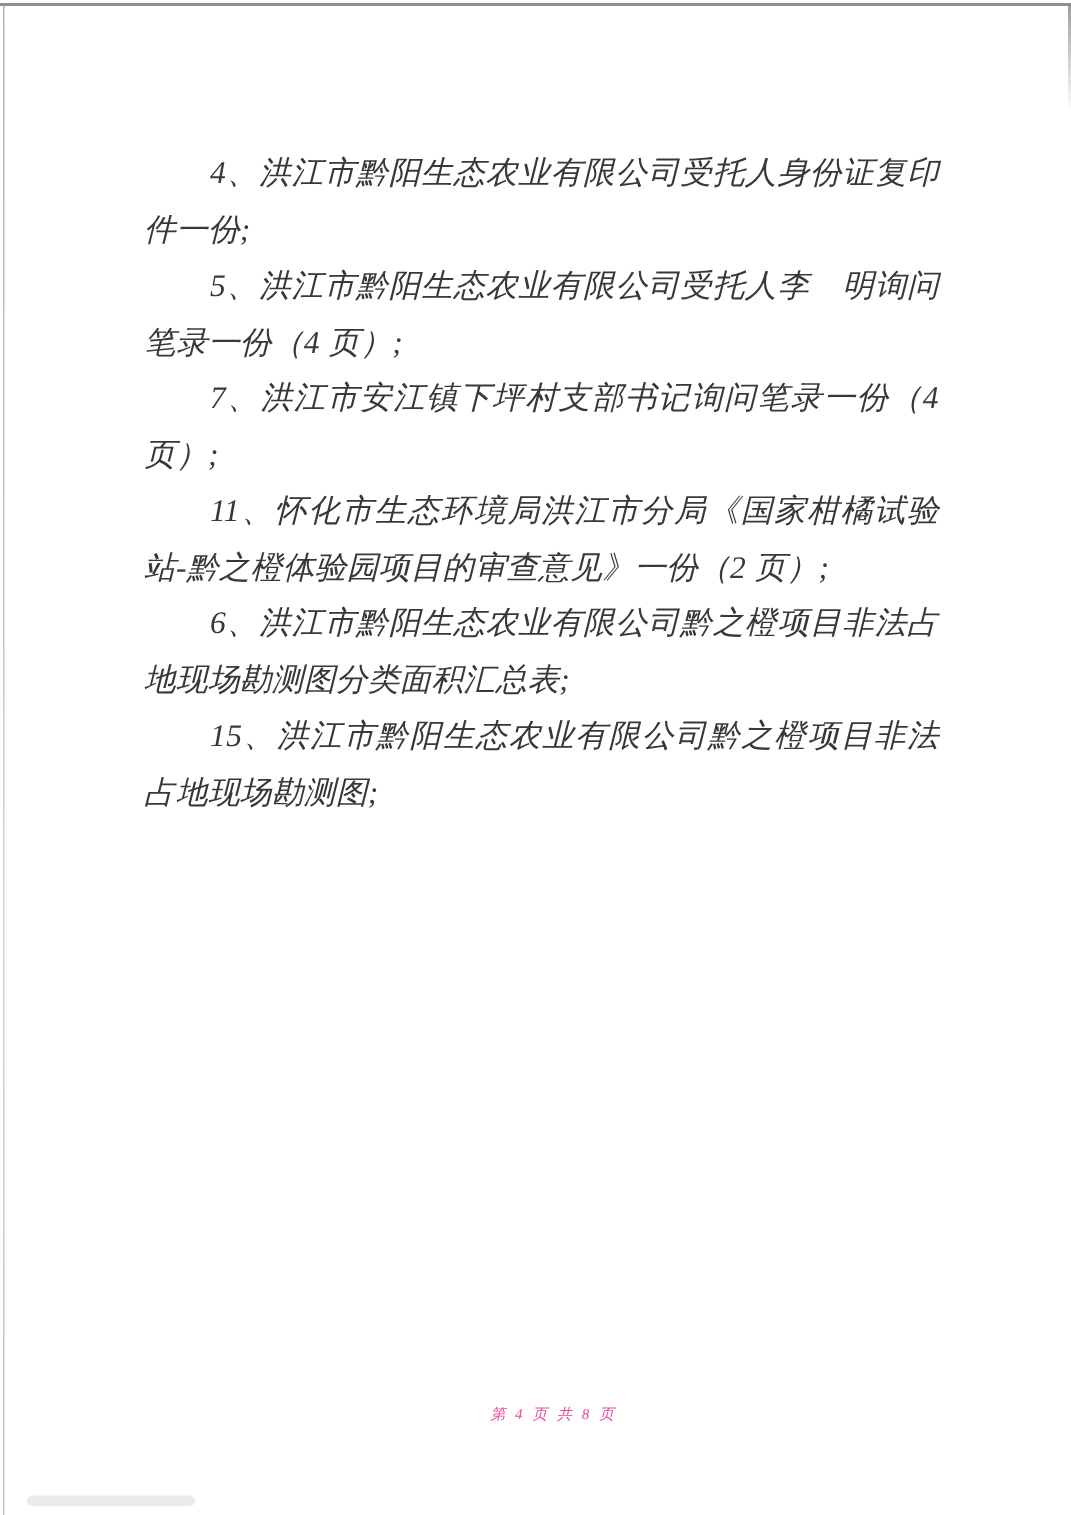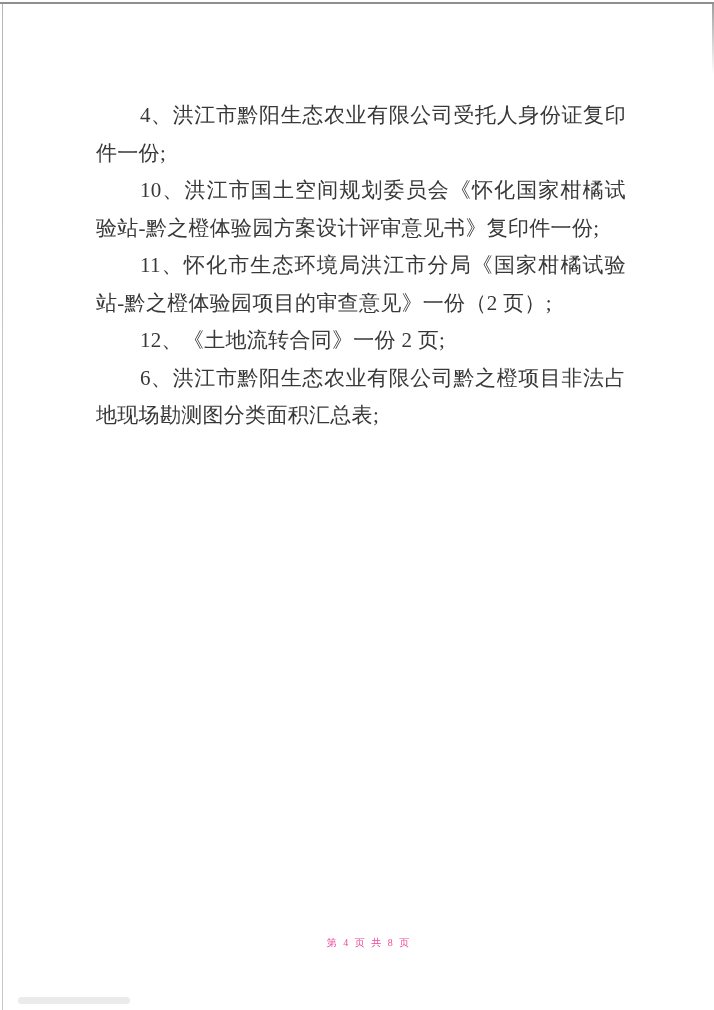--- a/index.html
+++ b/index.html
@@ -13,20 +13,21 @@
     overflow: hidden;
   }
   .page {
     position: relative;
     width: 714px;
     height: 1010px;
     background: #ffffff;
     overflow: hidden;
     font-family: "Liberation Serif", "DejaVu Serif", serif;
     color: #383838;
+    font-style: italic;
   }
   
   .edge-top {
     position: absolute;
     top: 2px; left: 0;
     width: 714px; height: 2px;
     background: #8f8f8f;
   }
   .edge-left {
     position: absolute;
@@ -80,23 +81,24 @@
 <body>
 
 <div class="page">
 
   <div class="edge-top"></div>
   <div class="edge-left"></div>
   <div class="edge-right"></div>
 
   <main class="content">
     <p class="item">4、洪江市黔阳生态农业有限公司受托人身份证复印件一份;</p>
-    <p class="item">10、洪江市国土空间规划委员会《怀化国家柑橘试验站-黔之橙体验园方案设计评审意见书》复印件一份;</p>
+    <p class="item">5、洪江市黔阳生态农业有限公司受托人李　明询问笔录一份（4 页）;</p>
+    <p class="item">7、洪江市安江镇下坪村支部书记询问笔录一份（4 页）;</p>
     <p class="item">11、怀化市生态环境局洪江市分局《国家柑橘试验站-黔之橙体验园项目的审查意见》一份（2 页）;</p>
-    <p class="item">12、《土地流转合同》一份 2 页;</p>
     <p class="item">6、洪江市黔阳生态农业有限公司黔之橙项目非法占地现场勘测图分类面积汇总表;</p>
+    <p class="item">15、洪江市黔阳生态农业有限公司黔之橙项目非法占地现场勘测图;</p>
   </main>
 
   <div class="footer">第 4 页 共 8 页</div>
 
   <div class="smudge"></div>
 
 </div>
 
 </body></html>

